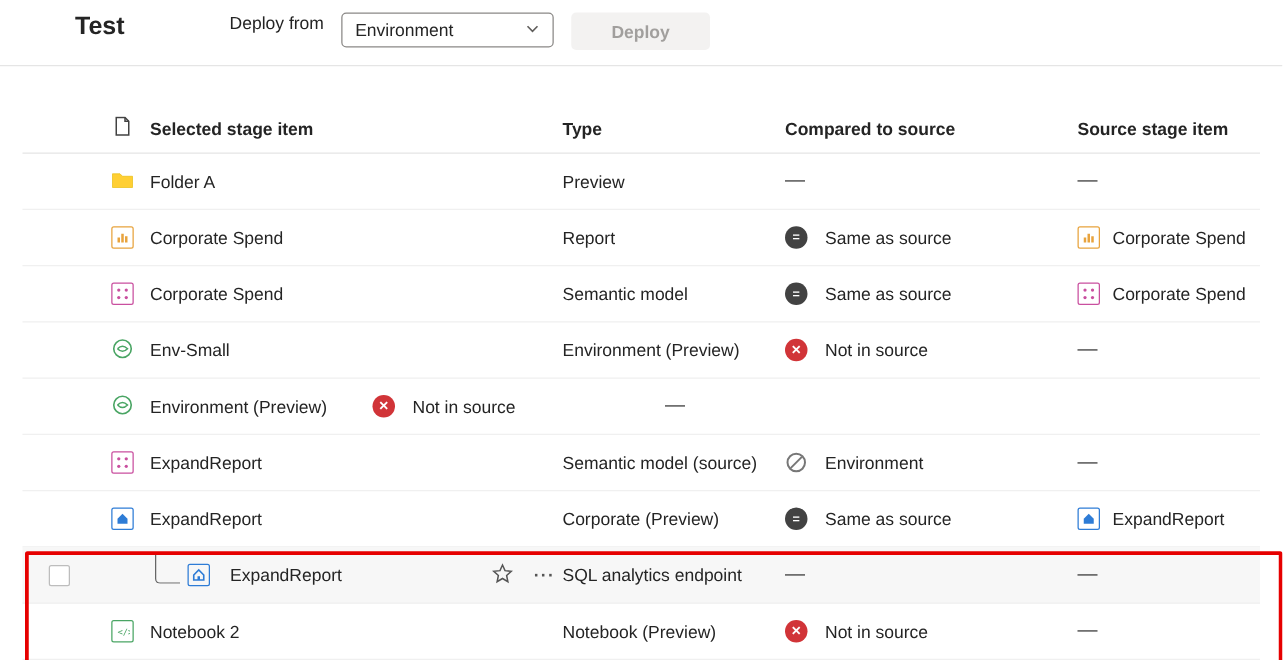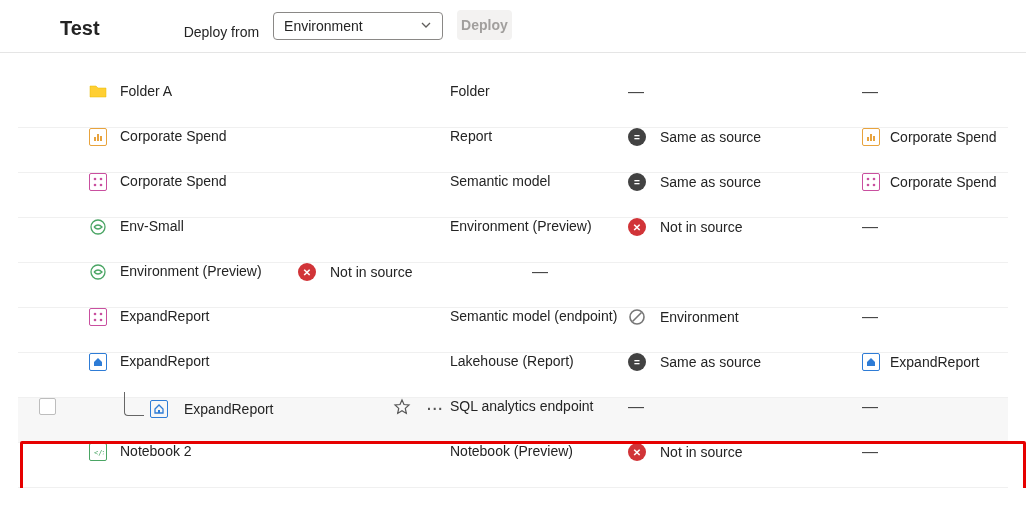--- a/index.html
+++ b/index.html
@@ -5,21 +5,21 @@
   * { box-sizing: border-box; margin: 0; padding: 0; }
   body {
     font-family: "Segoe UI", -apple-system, Arial, sans-serif;
     font-size: 14px;
     color: #242424;
     background: #fff;
     width: 1026px;
   }
   .header {
     display: flex;
-    align-items: flex-end;
+    align-items: flex-start;
     padding: 10px 18px 12px 60px;
     border-bottom: 1px solid #e5e5e5;
     gap: 14px;
   }
   .page-title {
     font-size: 20px;
     font-weight: 600;
     margin-right: 70px;
   }
   .deploy-label {
@@ -36,37 +36,37 @@
     padding: 5px 10px;
     width: 170px;
     background: #fff;
     cursor: pointer;
   }
   .stage-select .chev { color: #605e5c; }
   .deploy-btn {
     background: #f3f2f1;
     color: #a19f9d;
     border: none;
-    padding: 7px 4px;
+    padding: 7px 32px;
     border-radius: 4px;
     font-size: 14px;
     font-weight: 600;
   }
   .table-wrap {
     padding: 30px 18px 0 18px;
   }
   .hrow {
     display: flex;
     align-items: center;
     padding: 10px 0;
     border-bottom: 1px solid #e5e5e5;
   }
   .row {
     display: flex;
-    align-items: flex-start;
+    align-items: center;
     min-height: 45px;
     border-bottom: 1px solid #f0f0f0;
     position: relative;
   }
   .row.active { background: #f7f7f7; }
   .cell-check { width: 58px; display:flex; align-items:center; justify-content:center; }
   .cell-icon { width: 44px; display:flex; align-items:center; justify-content:center; }
   .cell-name { width: 330px; display:flex; align-items:center; gap: 10px; }
   .cell-type { width: 178px; }
   .cell-compare { width: 234px; display:flex; align-items:center; gap: 14px; }
@@ -107,33 +107,48 @@
     <span class="chev">
       <svg width="12" height="12" viewBox="0 0 12 12">
           <path d="M2 4 L6 8 L10 4" fill="none" stroke="#605e5c" stroke-width="1.3"></path>
         </svg>
     </span>
   </div>
   <button class="deploy-btn" disabled="">Deploy</button>
 </div>
 
 <div class="table-wrap" style="position:relative;">
+  <div class="hrow">
+    <div class="cell-check"></div>
+    <div class="cell-icon">
+      <span>
+        <svg width="14" height="16" viewBox="0 0 14 16">
+            <path d="M2 1h7l3 3v11H2z" fill="none" stroke="#424242" stroke-width="1.2"></path>
+            <path d="M9 1v3h3" fill="none" stroke="#424242" stroke-width="1.2"></path>
+          </svg>
+      </span>
+    </div>
+    <div class="cell-name hdr">Selected stage item</div>
+    <div class="cell-type hdr">Type</div>
+    <div class="cell-compare hdr">Compared to source</div>
+    <div class="cell-source hdr">Source stage item</div>
+  </div>
 
   <div id="rows-mount">
       <div class="row">
         <div class="cell-check"></div>
         <div class="cell-icon">
           <span><svg width="18" height="15" viewBox="0 0 18 15">
               <path d="M1 3h6l2 2h8v9H1z" fill="#ffcf33" stroke="#e5b800" stroke-width="0.5"></path>
             </svg></span>
         </div>
         <div class="cell-name" style="">
           <span>Folder A</span>
         </div>
-        <div class="cell-type">Folder</div>
+        <div class="cell-type">Preview</div>
         <div class="cell-compare">
           <span class="dash">—</span>
         </div>
         <div class="cell-source">
           <span class="dash">—</span>
         </div>
       </div>
       <div class="row">
         <div class="cell-check"></div>
         <div class="cell-icon">
@@ -251,21 +266,21 @@
                 <circle cx="9" cy="3" r="1.3" fill="#c94f9f"></circle>
                 <circle cx="3" cy="9" r="1.3" fill="#c94f9f"></circle>
                 <circle cx="9" cy="9" r="1.3" fill="#c94f9f"></circle>
               </svg>
             </div>
           </span>
         </div>
         <div class="cell-name" style="">
           <span>ExpandReport</span>
         </div>
-        <div class="cell-type">Semantic model (endpoint)</div>
+        <div class="cell-type">Semantic model (source)</div>
         <div class="cell-compare">
           <span class="status-unsupported"><svg width="18" height="18" viewBox="0 0 18 18">
               <circle cx="9" cy="9" r="7" fill="none" stroke="#777" stroke-width="1.6"></circle>
               <line x1="4.5" y1="13.5" x2="13.5" y2="4.5" stroke="#777" stroke-width="1.6"></line>
             </svg></span>
           <span>Environment</span>
         </div>
         <div class="cell-source">
           <span class="dash">—</span>
         </div>
@@ -277,21 +292,21 @@
             <div class="icon-box" style="border:1.5px solid #2e7cd6;">
               <svg width="12" height="12" viewBox="0 0 12 12">
                 <path d="M2 6 L6 2 L10 6 L10 10 L2 10 Z" fill="#2e7cd6"></path>
               </svg>
             </div>
           </span>
         </div>
         <div class="cell-name" style="">
           <span>ExpandReport</span>
         </div>
-        <div class="cell-type">Lakehouse (Report)</div>
+        <div class="cell-type">Corporate (Preview)</div>
         <div class="cell-compare">
           <span class="status-icon status-equal">=</span>
           <span>Same as source</span>
         </div>
         <div class="cell-source">
           <span>
             <div class="icon-box" style="border:1.5px solid #2e7cd6;">
               <svg width="12" height="12" viewBox="0 0 12 12">
                 <path d="M2 6 L6 2 L10 6 L10 10 L2 10 Z" fill="#2e7cd6"></path>
               </svg>

